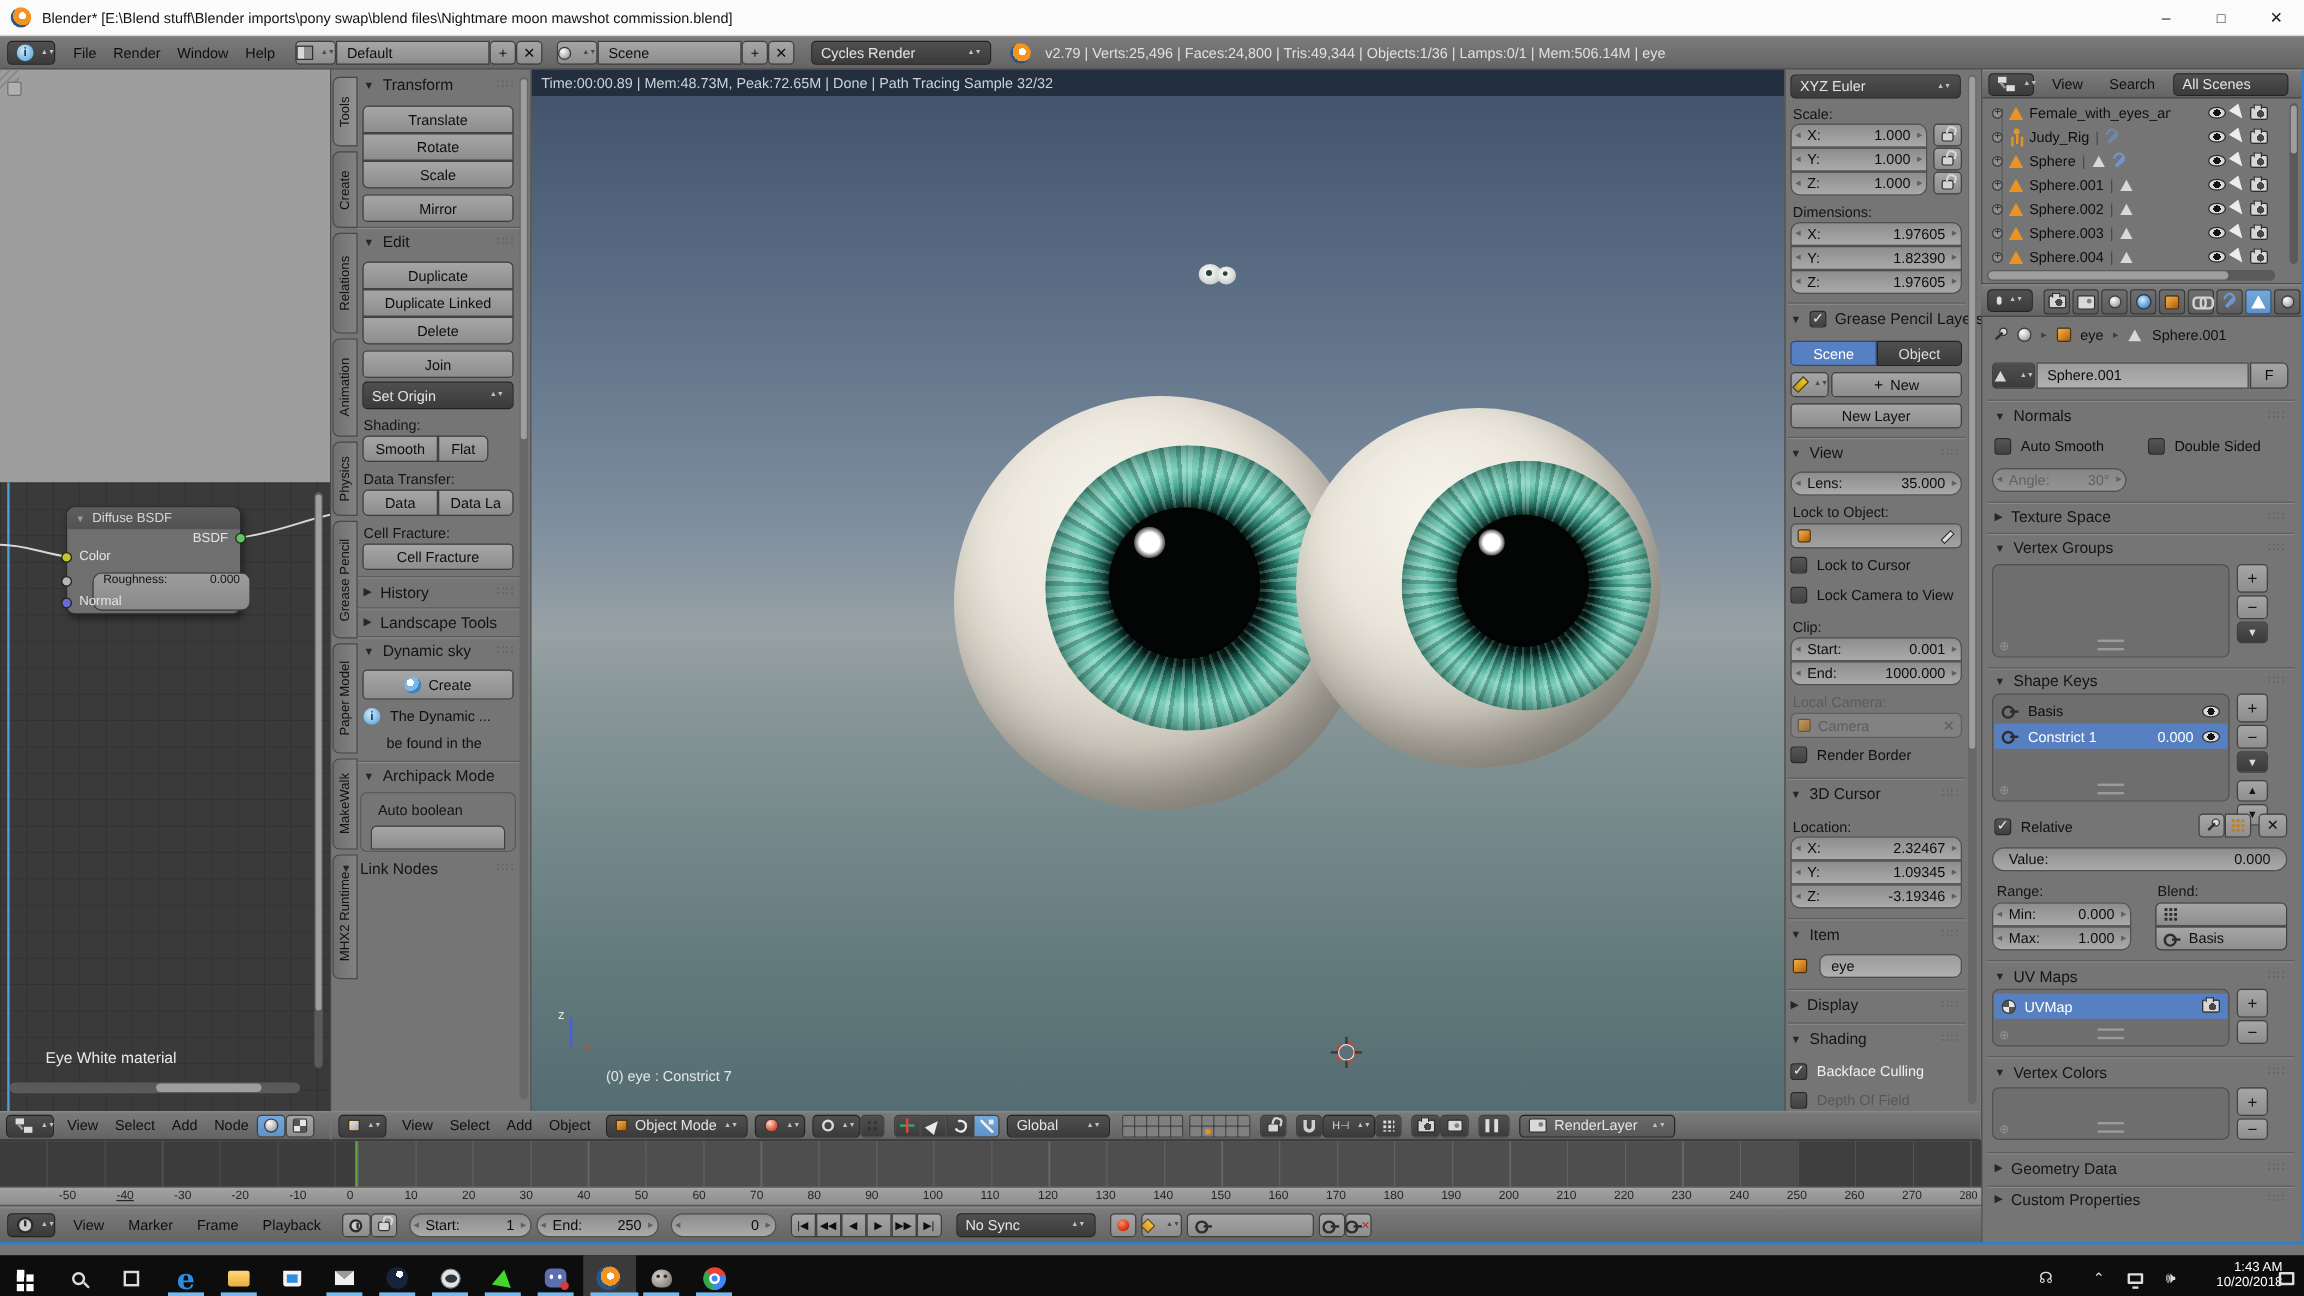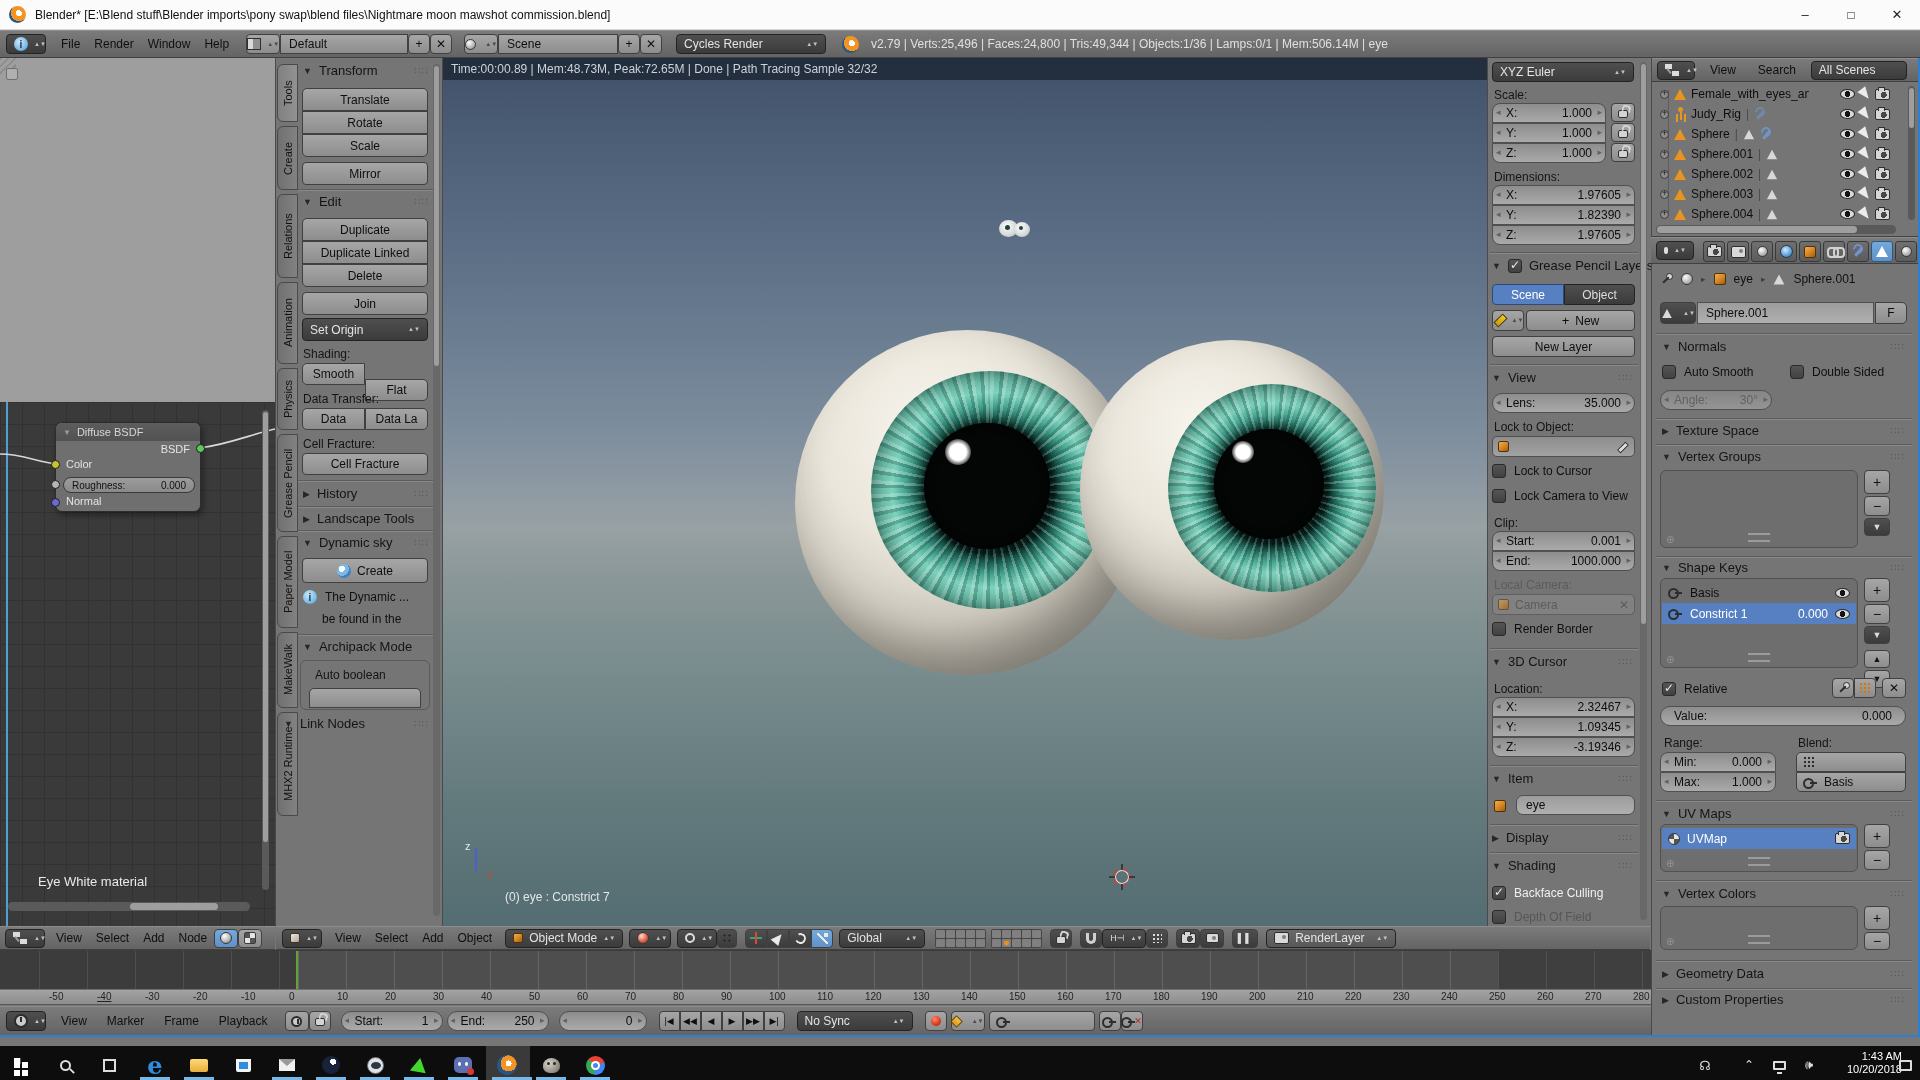--- a/index.html
+++ b/index.html
@@ -171,21 +171,21 @@
         <path d="M0,52 C22,52 38,60 57,62" stroke="#d8d8d8" stroke-width="1.6" fill="none"></path>
       </svg>
 
       <div class="abs" style="left:55px;top:20px;width:146px;height:90px;border-radius:7px;background:#6f6f6f;border:1px solid #2c2c2c;box-shadow:2px 3px 6px rgba(0,0,0,.4)">
         <div style="height:18px;background:linear-gradient(#5d5d5d,#525252);border-radius:6px 6px 0 0;display:flex;align-items:center;padding:0 7px;gap:6px">
           <span style="font-size:8px;color:#9a9a9a">▼</span>
           <span style="font-size:11px;color:#d6d6d6">Diffuse BSDF</span>
         </div>
         <div style="text-align:right;padding:2px 10px;font-size:11px;color:#e4e4e4"><span>BSDF</span></div>
         <div style="padding:1px 10px;font-size:11px;color:#e4e4e4"><span>Color</span></div>
-        <div class="abs" style="left:7px;top:54px;width:132px;height:16px;border-radius:8px;background:linear-gradient(#9c9c9c,#8a8a8a);border:1px solid #3a3a3a;display:flex;align-items:center;justify-content:space-between;padding:0 8px;font-size:10px;color:#111">
+        <div class="abs" style="left:21px;top:54px;width:132px;height:32px;border-radius:8px;background:linear-gradient(#9c9c9c,#8a8a8a);border:1px solid #3a3a3a;display:flex;align-items:flex-start;justify-content:space-between;padding:0 8px;font-size:10px;color:#111">
           <span>Roughness:</span>
             <span>0.000</span>
         </div>
         <div style="position:absolute;left:10px;top:72px;font-size:11px;color:#e4e4e4"><span>Normal</span></div>
       </div>
       <span class="nodedot" style="left:196px;top:42px;background:#5fc75f"></span>
       <span class="nodedot" style="left:51px;top:58px;background:#c7c232"></span>
       <span class="nodedot" style="left:51px;top:78px;background:#b5b5b5"></span>
       <span class="nodedot" style="left:51px;top:96px;background:#6a6ad0"></span>
       <div style="position:absolute;left:38px;top:472px;font-size:13px;color:#e9e9e9">Eye White material</div>
@@ -265,21 +265,21 @@
     </div>
   <div class="dd abs" style="left:302px;top:318px;width:126px;height:23px">
       <span>Set Origin</span>
       <span class="updn">▲▼</span>
     </div>
 
   <div class="abs" style="left:303px;top:347px;font-size:12px;color:#141414">Shading:</div>
   <div class="btn abs" style="left:302px;top:363px;width:63px;height:22px;border-radius:5px 0 0 5px">
       <span>Smooth</span>
     </div>
-  <div class="btn abs" style="left:365px;top:379px;width:63px;height:22px;border-radius:0 5px 5px 0">
+  <div class="btn abs" style="left:365px;top:363px;width:42px;height:22px;border-radius:0 5px 5px 0">
       <span>Flat</span>
     </div>
 
   <div class="abs" style="left:303px;top:392px;font-size:12px;color:#141414">Data Transfer:</div>
   <div class="btn abs" style="left:302px;top:408px;width:63px;height:22px;border-radius:5px 0 0 5px">
       <span>Data</span>
     </div>
   <div class="btn abs" style="left:365px;top:408px;width:63px;height:22px;border-radius:0 5px 5px 0">
       <span>Data La</span>
     </div>
@@ -929,21 +929,21 @@
         <span class="tick" style="left: 1153px;">180</span>
         <span class="tick" style="left: 1201px;">190</span>
         <span class="tick" style="left: 1249px;">200</span>
         <span class="tick" style="left: 1297px;">210</span>
         <span class="tick" style="left: 1345px;">220</span>
         <span class="tick" style="left: 1393px;">230</span>
         <span class="tick" style="left: 1441px;">240</span>
         <span class="tick" style="left: 1489px;">250</span>
         <span class="tick" style="left: 1537px;">260</span>
         <span class="tick" style="left: 1585px;">270</span>
-        <span class="tick" style="left: 1633px;">280</span>
+        <span class="tick" style="left: 1633px; font-family: Liberation Serif, serif;">280</span>
       </div>
     <div class="ehdr abs" style="left:0;top:55px;width:1651px;height:30px;display:flex;align-items:center">
       <span class="dd" style="height:20px;margin-left:6px;width:40px">
           <span class="ic ic-clock"></span>
           <span class="updn">▲▼</span>
         </span>
       <span class="menu" style="margin-left:8px">View</span>
       <span class="menu" style="margin-left:6px">Marker</span>
       <span class="menu" style="margin-left:6px">Frame</span>
       <span class="menu" style="margin-left:6px">Playback</span>

